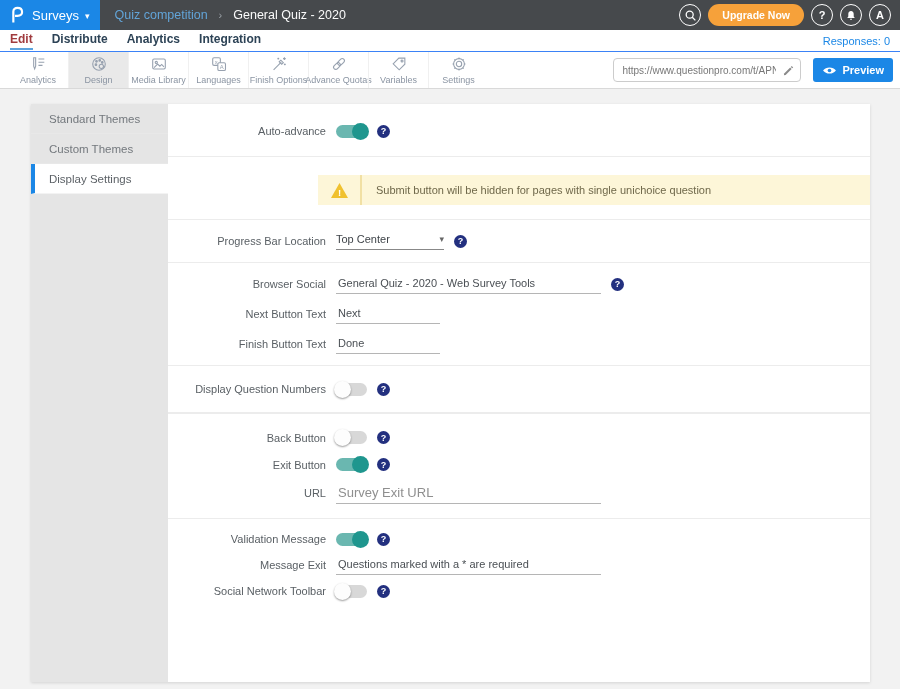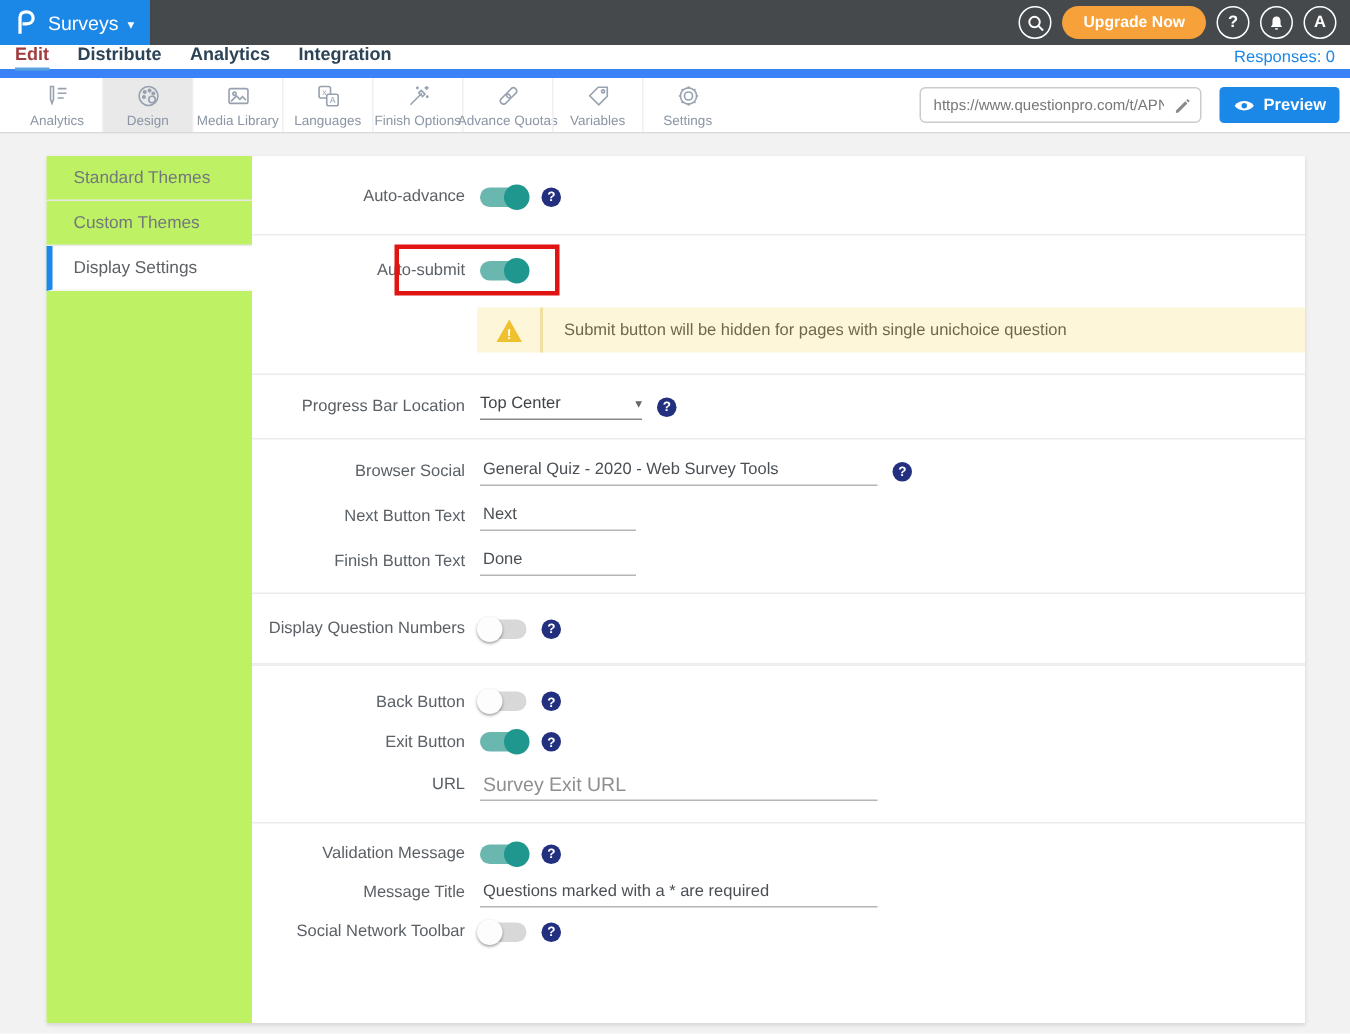--- a/index.html
+++ b/index.html
@@ -15,21 +15,21 @@
   .crumb-folder { color:#62a4d8; cursor:pointer; }
   .crumb-sep { color:#9aa0a6; font-size:11px; }
   .crumb-title { color:#fbfbfb; }
   .top-actions { margin-left:auto; display:flex; align-items:center; gap:7px; padding-right:9px; }
   .circle-btn { width:22px; height:22px; border:1.5px solid #fff; border-radius:50%; background:transparent; color:#fff;
     font-size:11px; font-weight:bold; display:flex; align-items:center; justify-content:center; cursor:pointer; font-family:inherit; }
   .upgrade { height:22px; border:none; border-radius:11px; background:#f6a13a; color:#fff; font-size:10.5px; font-weight:bold;
     padding:0 14px; cursor:pointer; font-family:inherit; }
 
   
-  .navrow { height:22px; background:#fff; border-bottom:6px solid #3b82f6; display:flex; align-items:center; padding:0 10px; }
+  .navrow { height:22px; background:#fff; border-bottom:1px solid #3b82f6; display:flex; align-items:center; padding:0 10px; }
   .nav-item { font-size:12px; font-weight:bold; color:#2d4356; margin-right:19px; cursor:pointer; text-decoration:none; padding-bottom:2px; border-bottom:2px solid transparent; }
   .nav-item.active { color:#a03b3e; border-bottom:2px solid #5aa2dd; }
   .responses { margin-left:auto; color:#1b87e6; font-size:11px; }
 
   
   .toolbar { height:37px; background:#fff; border-bottom:1px solid #d9d9d9; display:flex; align-items:stretch; padding-left:8px; }
   .ttab { width:60px; display:flex; flex-direction:column; align-items:center; justify-content:center; gap:2px;
     border-left:1px solid #f0f0f0; cursor:pointer; }
   .ttab:first-child { border-left:none; }
   .ttab:nth-last-child(1) { border-right:1px solid #f0f0f0; }
@@ -39,28 +39,28 @@
   .toolbar-right { margin-left:auto; display:flex; align-items:center; gap:12px; padding-right:7px; }
   .urlbox { width:188px; height:24px; border:1px solid #ccc; border-radius:4px; background:#fff; display:flex; align-items:center; }
   .url-text { flex:1; font-size:10px; color:#777; padding:0 4px 0 8px; white-space:nowrap; overflow:hidden; }
   .pencil-btn { width:24px; height:100%; display:flex; align-items:center; justify-content:center; cursor:pointer; }
   .preview-btn { height:24px; background:#1b87e6; border:none; border-radius:3px; color:#fff; font-size:11px; font-weight:bold;
     display:flex; align-items:center; gap:5px; padding:0 9px; cursor:pointer; font-family:inherit; }
 
   
   .content { padding:15px 30px 0 31px; }
   .panel { display:flex; background:#fff; height:578px; box-shadow:0 1px 3px rgba(0,0,0,.13); }
-  .sidebar { width:137px; background:#bef264; flex-shrink:0; }
+  .sidebar { width:137px; background:#e5e5e5; flex-shrink:0; }
   .side-item { height:30px; display:flex; align-items:center; padding-left:18px; font-size:11.5px; color:#73787d;
     border-bottom:1px solid #e8e8e8; cursor:pointer; }
   .side-item.active { background:#fff; border-left:4px solid #1b87e6; padding-left:14px; color:#5d6267; border-bottom:1px solid #f3f3f3; }
   .main { flex:1; overflow:hidden; }
 
   .frow { display:flex; align-items:center; min-height:26px; position:relative; }
-  .lbl { width:152px; flex-shrink:0; text-align:right; padding-right:10px; font-size:11px; color:#5a6065; }
+  .lbl { width:152px; flex-shrink:0; text-align:right; padding-right:10px; font-size:11px; color:#5a6065;margin-left:16px; }
   hr.div { border:0; border-top:1px solid #ececec; }
 
   .sec1 { padding:14px 0 12px; }
   .sec2 { padding:8px 0 10px; }
   .sec3 { padding:8px 0 8px; }
   .sec4 { padding:6px 0 6px; }
   .sec4 .frow { min-height:30px; }
   .sec5 { padding:10px 0 10px; }
   .sec6 { padding:12px 0 12px; }
   .sec7 { padding:10px 0 10px; }
@@ -105,20 +105,25 @@
 <body>
 
 <header class="topbar">
   <div class="brand">
     <svg width="17" height="20" viewBox="0 0 20 24">
       <path d="M5 21 V8 M5 8 C5 5 7 3.5 10 3.5 C13.5 3.5 15.5 5.5 15.5 8.5 C15.5 11.5 13 13 10 13 H7" stroke="#fff" stroke-width="2.6" fill="none"></path>
     </svg>
     <span class="brand-label">Surveys</span>
     <span class="caret">▾</span>
   </div>
+  <nav class="breadcrumb">
+    <span class="crumb-folder">Quiz competition</span>
+    <span class="crumb-sep">›</span>
+    <span class="crumb-title">General Quiz - 2020</span>
+  </nav>
   <div class="top-actions">
     <button class="circle-btn">
       <svg width="13" height="13" viewBox="0 0 16 16">
         <circle cx="7" cy="7" r="4.3" stroke="#fff" stroke-width="1.6" fill="none"></circle>
         <path d="M10.2 10.2 L14 14" stroke="#fff" stroke-width="1.6"></path>
       </svg>
     </button>
     <button class="upgrade">Upgrade Now</button>
     <button class="circle-btn">?</button>
     <button class="circle-btn">
@@ -252,27 +257,20 @@
           <span class="lbl">Auto-advance</span>
           <span class="toggle on">
               <span class="knob"></span>
             </span>
           <span class="help">?</span>
         </div>
       </div>
       <hr class="div">
 
       <div class="sec2">
-        <div class="frow" style="min-height:30px;">
-          <span class="lbl">Auto-submit</span>
-          <span class="toggle on">
-              <span class="knob"></span>
-            </span>
-          <div class="red-box"></div>
-        </div>
         <div class="warning">
           <div class="warn-icon-box">
             <svg width="19" height="17" viewBox="0 0 20 18">
               <path d="M10 1 L19 17 H1 Z" fill="#f0c12f"></path>
               <text x="10" y="15" text-anchor="middle" font-size="10" font-weight="bold" fill="#fff">!</text>
             </svg>
           </div>
           <span class="warn-text">Submit button will be hidden for pages with single unichoice question</span>
         </div>
       </div>
@@ -344,21 +342,21 @@
 
       <div class="sec8">
         <div class="frow">
           <span class="lbl">Validation Message</span>
           <span class="toggle on">
               <span class="knob"></span>
             </span>
           <span class="help">?</span>
         </div>
         <div class="frow">
-          <span class="lbl">Message Title</span>
+          <span class="lbl">Message Exit</span>
           <input class="inp w-long" value="Questions marked with a * are required" style="">
         </div>
         <div class="frow">
           <span class="lbl">Social Network Toolbar</span>
           <span class="toggle off">
               <span class="knob"></span>
             </span>
           <span class="help">?</span>
         </div>
       </div>

